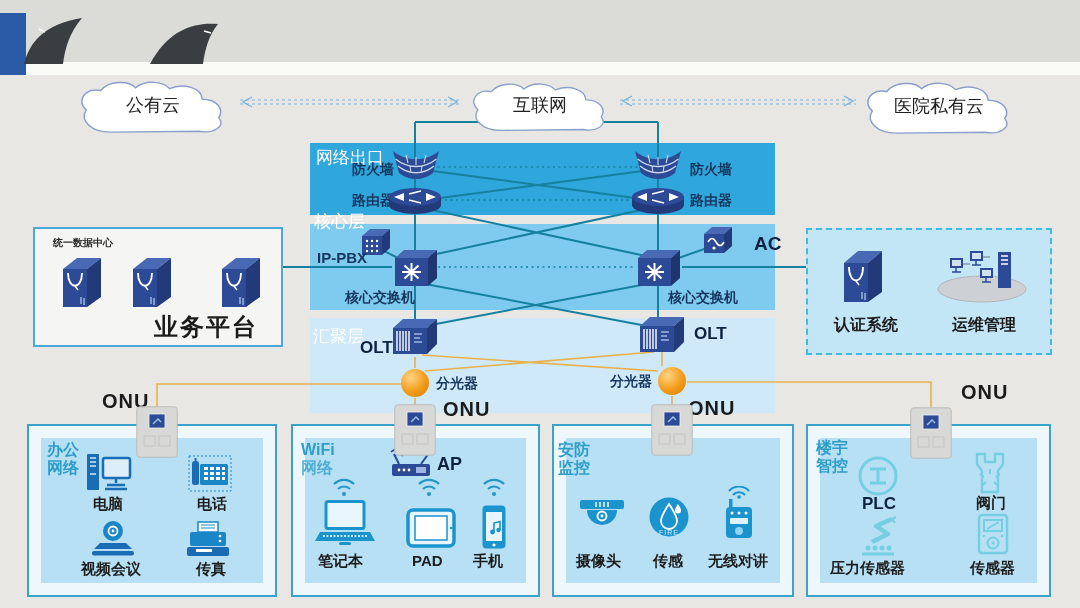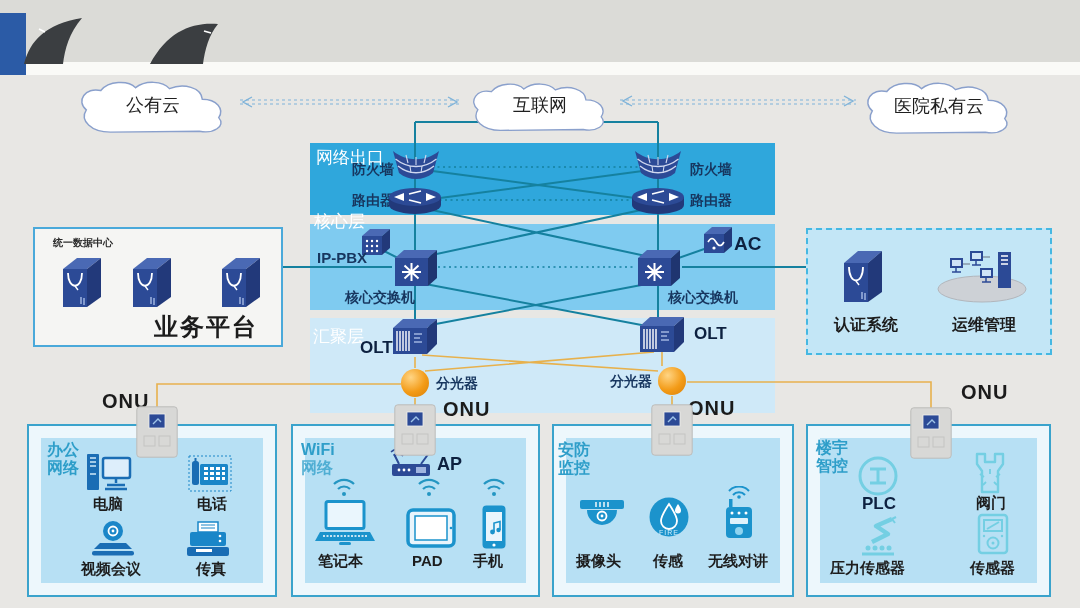--- a/index.html
+++ b/index.html
@@ -156,21 +156,21 @@
   </svg>
   <span class="abs t-navy" style="left:317px;top:249px;font-size:15px;">IP-PBX</span>
 
   <svg class="abs" style="left:700px;top:224px;" width="36" height="34" viewBox="0 0 36 34">
     <polygon points="4,10 12,3 32,3 24,10" fill="#4a69b4"></polygon>
     <polygon points="24,10 32,3 32,22 24,29" fill="#22397a"></polygon>
     <rect x="4" y="10" width="20" height="19" fill="#2c4a96"></rect>
     <path d="M8,18 q4,-7 8,0 q4,7 8,0" stroke="#fff" stroke-width="1.6" fill="none"></path>
     <circle cx="14" cy="24" r="1.6" fill="#fff"></circle>
   </svg>
-  <span class="abs t-bold" style="left:734px;top:233px;font-size:19px;">AC</span>
+  <span class="abs t-bold" style="left:754px;top:233px;font-size:19px;">AC</span>
 
   <svg class="abs" style="left:391px;top:246px;" width="50" height="44" viewBox="0 0 50 44">
     <polygon points="4,12 13,4 46,4 37,12" fill="#4a69b4"></polygon>
     <polygon points="37,12 46,4 46,32 37,40" fill="#1f3570"></polygon>
     <rect x="4" y="12" width="33" height="28" fill="#2c4a96"></rect>
     <g stroke="#fff" stroke-width="2">
       <path d="M11,26 H30 M20.5,17 V35 M13.5,19.5 L27.5,32.5 M27.5,19.5 L13.5,32.5"></path>
     </g>
   </svg>
   <svg class="abs" style="left:634px;top:246px;" width="50" height="44" viewBox="0 0 50 44">

